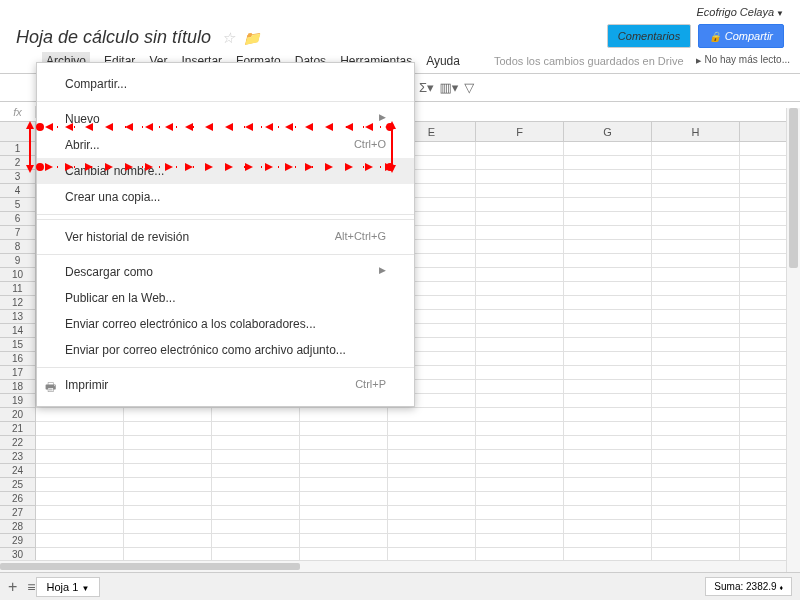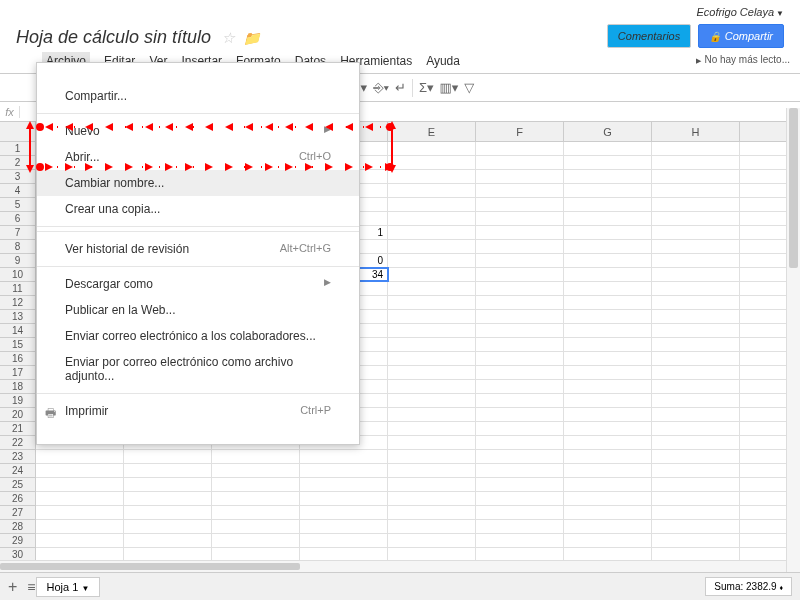--- a/index.html
+++ b/index.html
@@ -19,32 +19,32 @@
 .menubar { padding:4px 10px 3px 42px; font-size:12px; color:#333; border-bottom:1px solid #ccc; display:flex; align-items:center; }
 .menu-item { margin-right:14px; cursor:pointer; }
 .menu-item.active { background:#e5e5e5; padding:2px 4px; }
 .save-status { color:#999; font-size:11px; margin-left:20px; }
 .playback { position:absolute; right:10px; top:54px; font-size:10px; color:#555; }
 .playback::before { content:"▶"; font-size:7px; margin-right:3px; }
 .toolbar { height:28px; border-bottom:1px solid #ccc; display:flex; align-items:center; padding:0 6px; background:#fff; }
 .tool-group { display:flex; align-items:center; gap:6px; padding:0 6px; color:#666; font-size:13px; }
 .tool-sep { width:1px; height:18px; background:#ddd; }
 .fx-bar { height:20px; border-bottom:1px solid #ccc; display:flex; align-items:center; }
-.fx-label { width:20px; text-align:center; color:#999; font-size:11px; font-style:italic; border-right:1px solid #ddd; }
+.fx-label { width:36px; text-align:center; color:#999; font-size:11px; font-style:italic; border-right:1px solid #ddd; }
 .grid-wrap { position:relative; height:440px; overflow:hidden; }
 .corner { position:absolute; left:0; top:0; width:36px; height:20px; background:#f0f0f0; border-right:1px solid #ccc; border-bottom:1px solid #ccc; }
 .col-headers { position:absolute; left:36px; top:0; right:0; height:20px; background:#f0f0f0; border-bottom:1px solid #ccc; display:flex; }
 .col-h { width:88px; border-right:1px solid #ccc; text-align:center; font-size:11px; color:#555; line-height:20px; }
 .row-headers { position:absolute; left:0; top:20px; width:36px; background:#f0f0f0; border-right:1px solid #ccc; }
 .row-h { height:14px; border-bottom:1px solid #ccc; text-align:center; font-size:10px; color:#555; line-height:14px; }
 .cells { position:absolute; left:36px; top:20px; right:0; bottom:0; }
 .row { height:14px; border-bottom:1px solid #e0e0e0; display:flex; }
 .cell { width:88px; border-right:1px solid #e0e0e0; font-size:10px; text-align:right; padding-right:4px; line-height:14px; }
 .row:nth-child(10) .cell:nth-child(4) { outline:2px solid #4285f4; outline-offset:-1px; }
-.dropdown-menu { position:absolute; left:36px; top:62px; width:324px; background:#fff; border:1px solid rgba(0,0,0,0.2); box-shadow:0 2px 8px rgba(0,0,0,0.25); z-index:100; font-size:12px; padding:20px 0; }
+.dropdown-menu { position:absolute; left:36px; top:62px; width:379px; background:#fff; border:1px solid rgba(0,0,0,0.2); box-shadow:0 2px 8px rgba(0,0,0,0.25); z-index:100; font-size:12px; padding:8px 0; }
 .dd-item { padding:6px 28px 6px 28px; cursor:pointer; display:flex; justify-content:space-between; color:#333; position:relative; }
 .dd-item:hover, .dd-item.hovered { background:#eee; }
 .dd-sep { height:1px; background:#e5e5e5; margin:4px 0; }
 .dd-shortcut { color:#888; font-size:11px; }
 .dd-arrow { color:#888; font-size:9px; }
 .dd-print-icon { position:absolute; left:8px; color:#888; font-size:12px; }
 .bottom-bar { position:absolute; bottom:0; left:0; right:0; height:28px; border-top:1px solid #ccc; background:#f0f0f0; display:flex; align-items:center; padding:0 8px; font-size:11px; }
 .sheet-tab { background:#fff; border:1px solid #ccc; padding:3px 10px; cursor:pointer; }
 .sum-box { margin-left:auto; background:#fff; border:1px solid #ccc; padding:3px 8px; font-size:10px; }
 .scrollbar-v { position:absolute; right:0; top:108px; bottom:28px; width:14px; background:#f5f5f5; border-left:1px solid #ddd; }
@@ -75,20 +75,21 @@
 
 <div class="menubar" id="menubar">
     <span class="menu-item active">Archivo</span>
     <span class="menu-item">Editar</span>
     <span class="menu-item">Ver</span>
     <span class="menu-item">Insertar</span>
     <span class="menu-item">Formato</span>
     <span class="menu-item">Datos</span>
     <span class="menu-item">Herramientas</span>
     <span class="menu-item">Ayuda</span>
+    <span class="save-status">Todos los cambios guardados en Drive</span>
   </div>
 
 <div class="toolbar">
   <div style="width:340px"></div>
   <div class="tool-sep"></div>
   <div class="tool-group">
     <span>≡▾</span>
     <span>⎆▾</span>
     <span>↵</span>
   </div>

